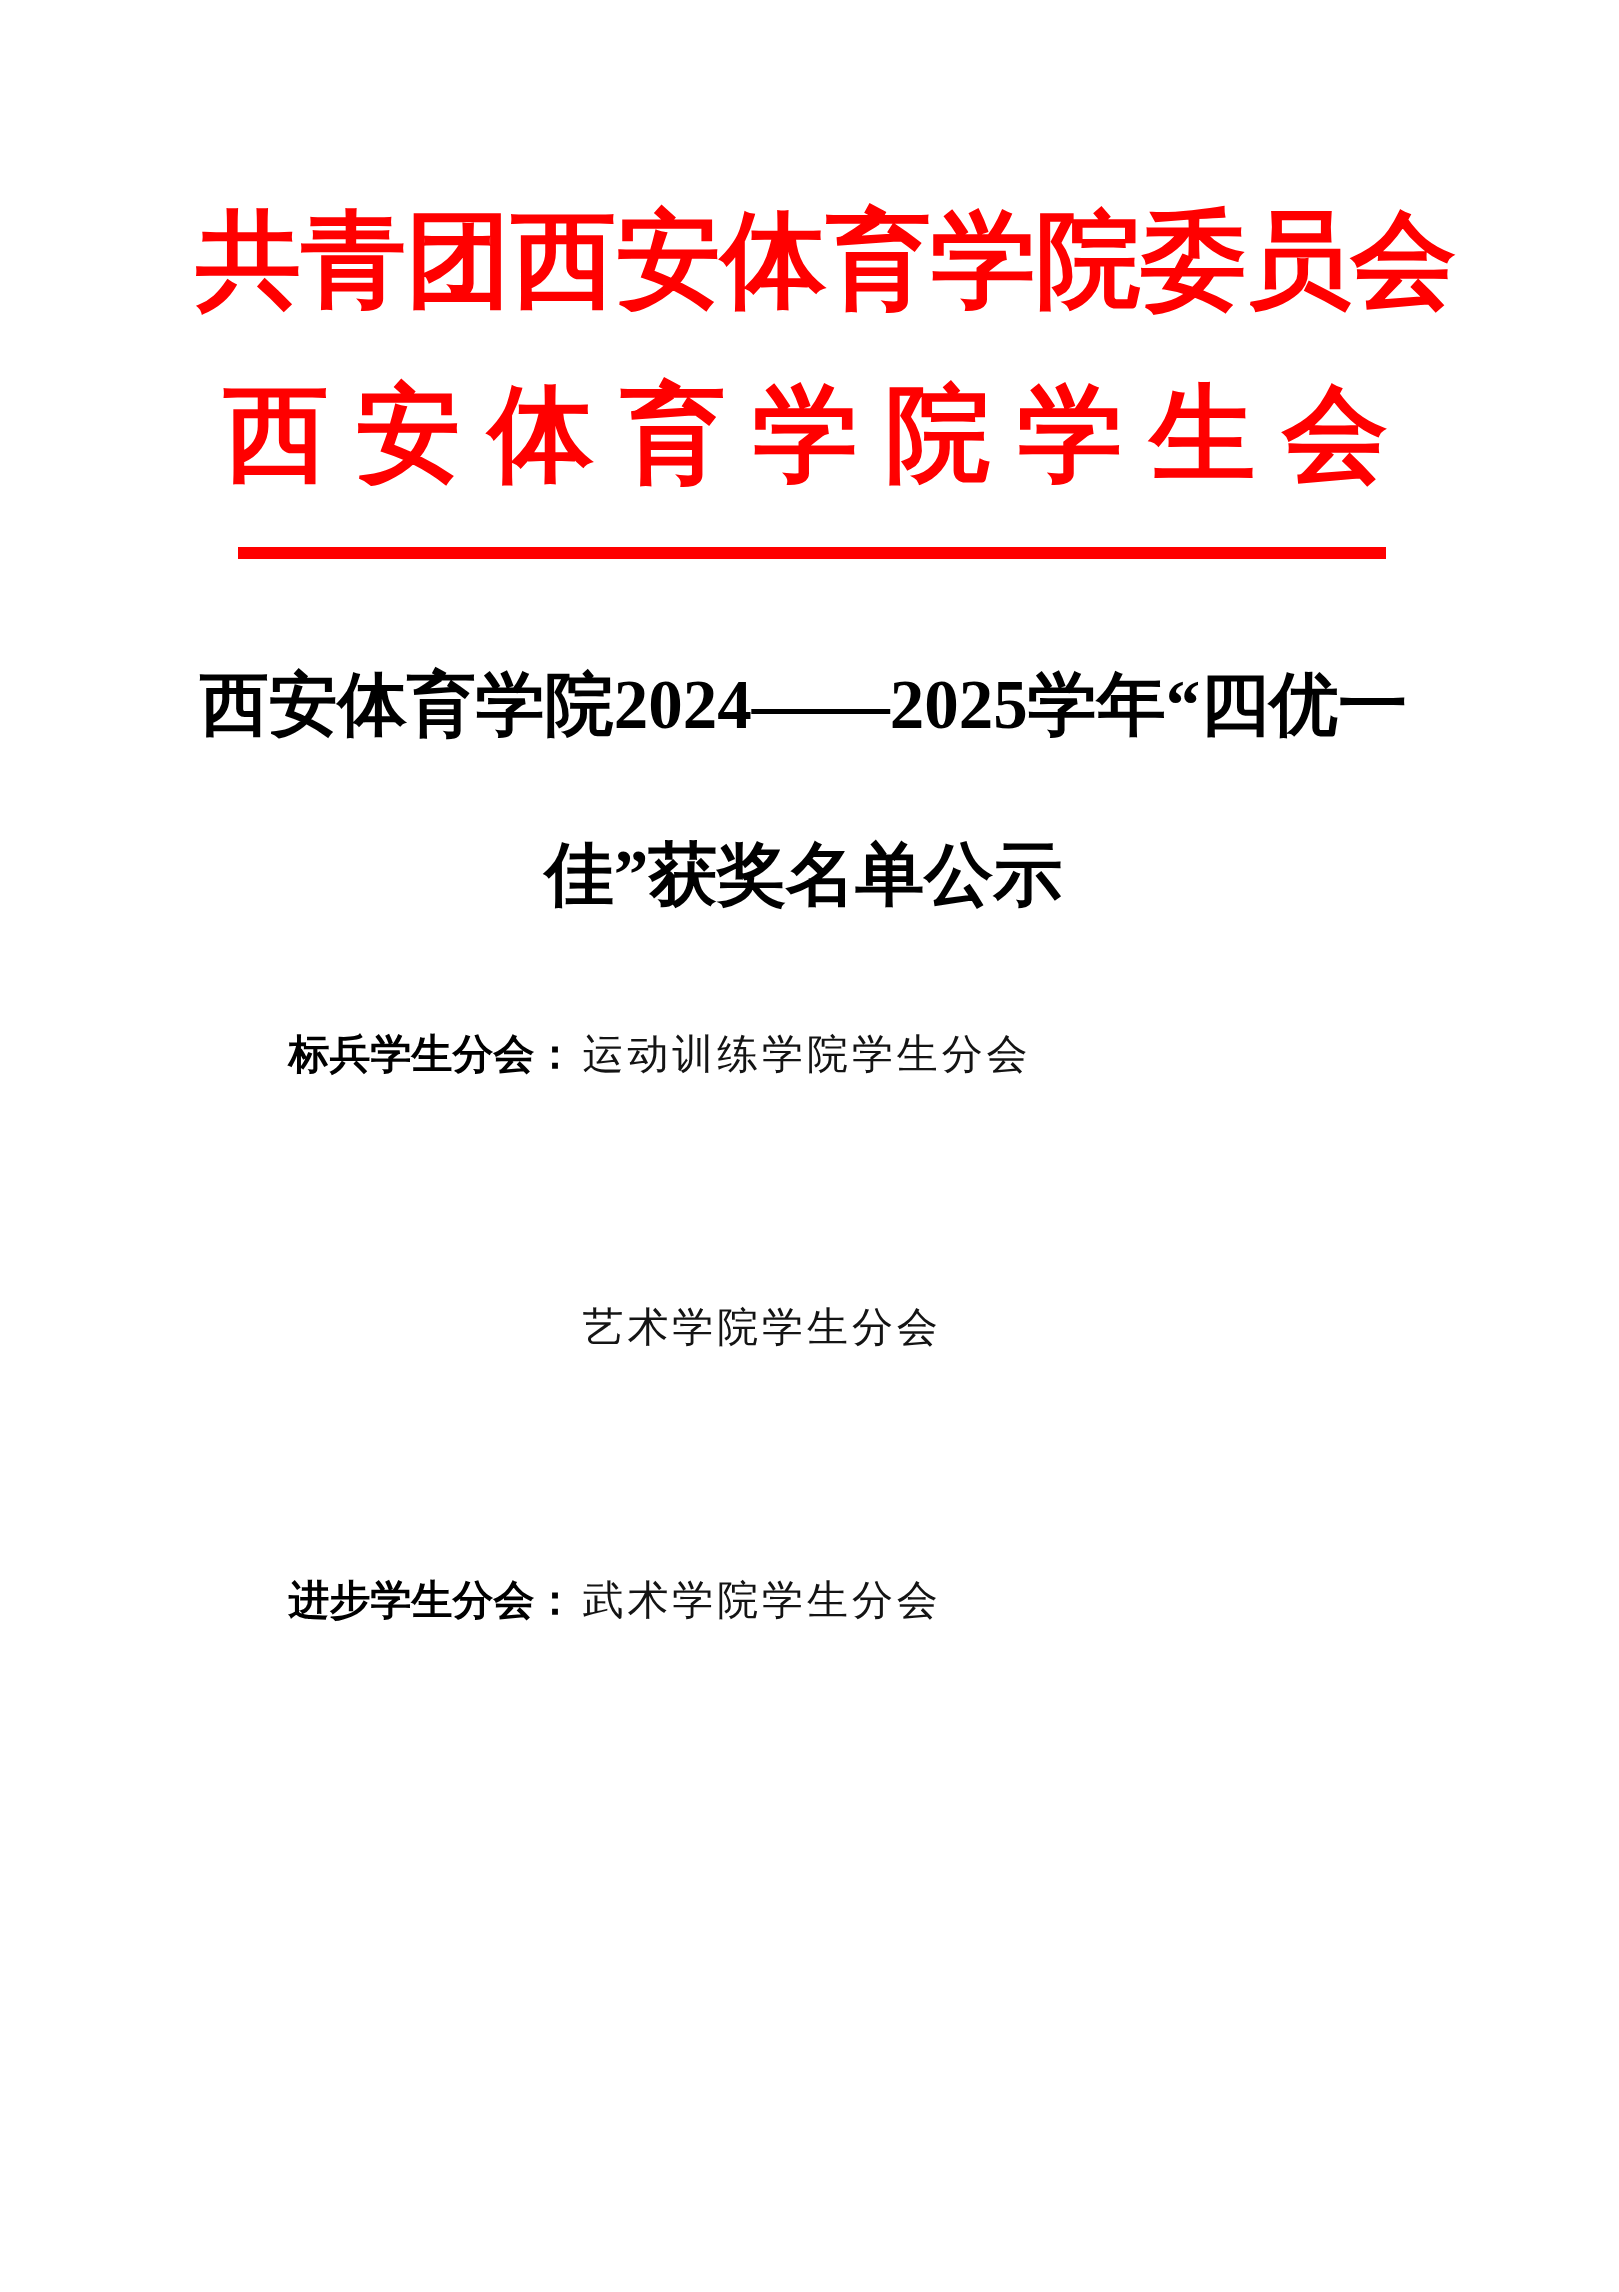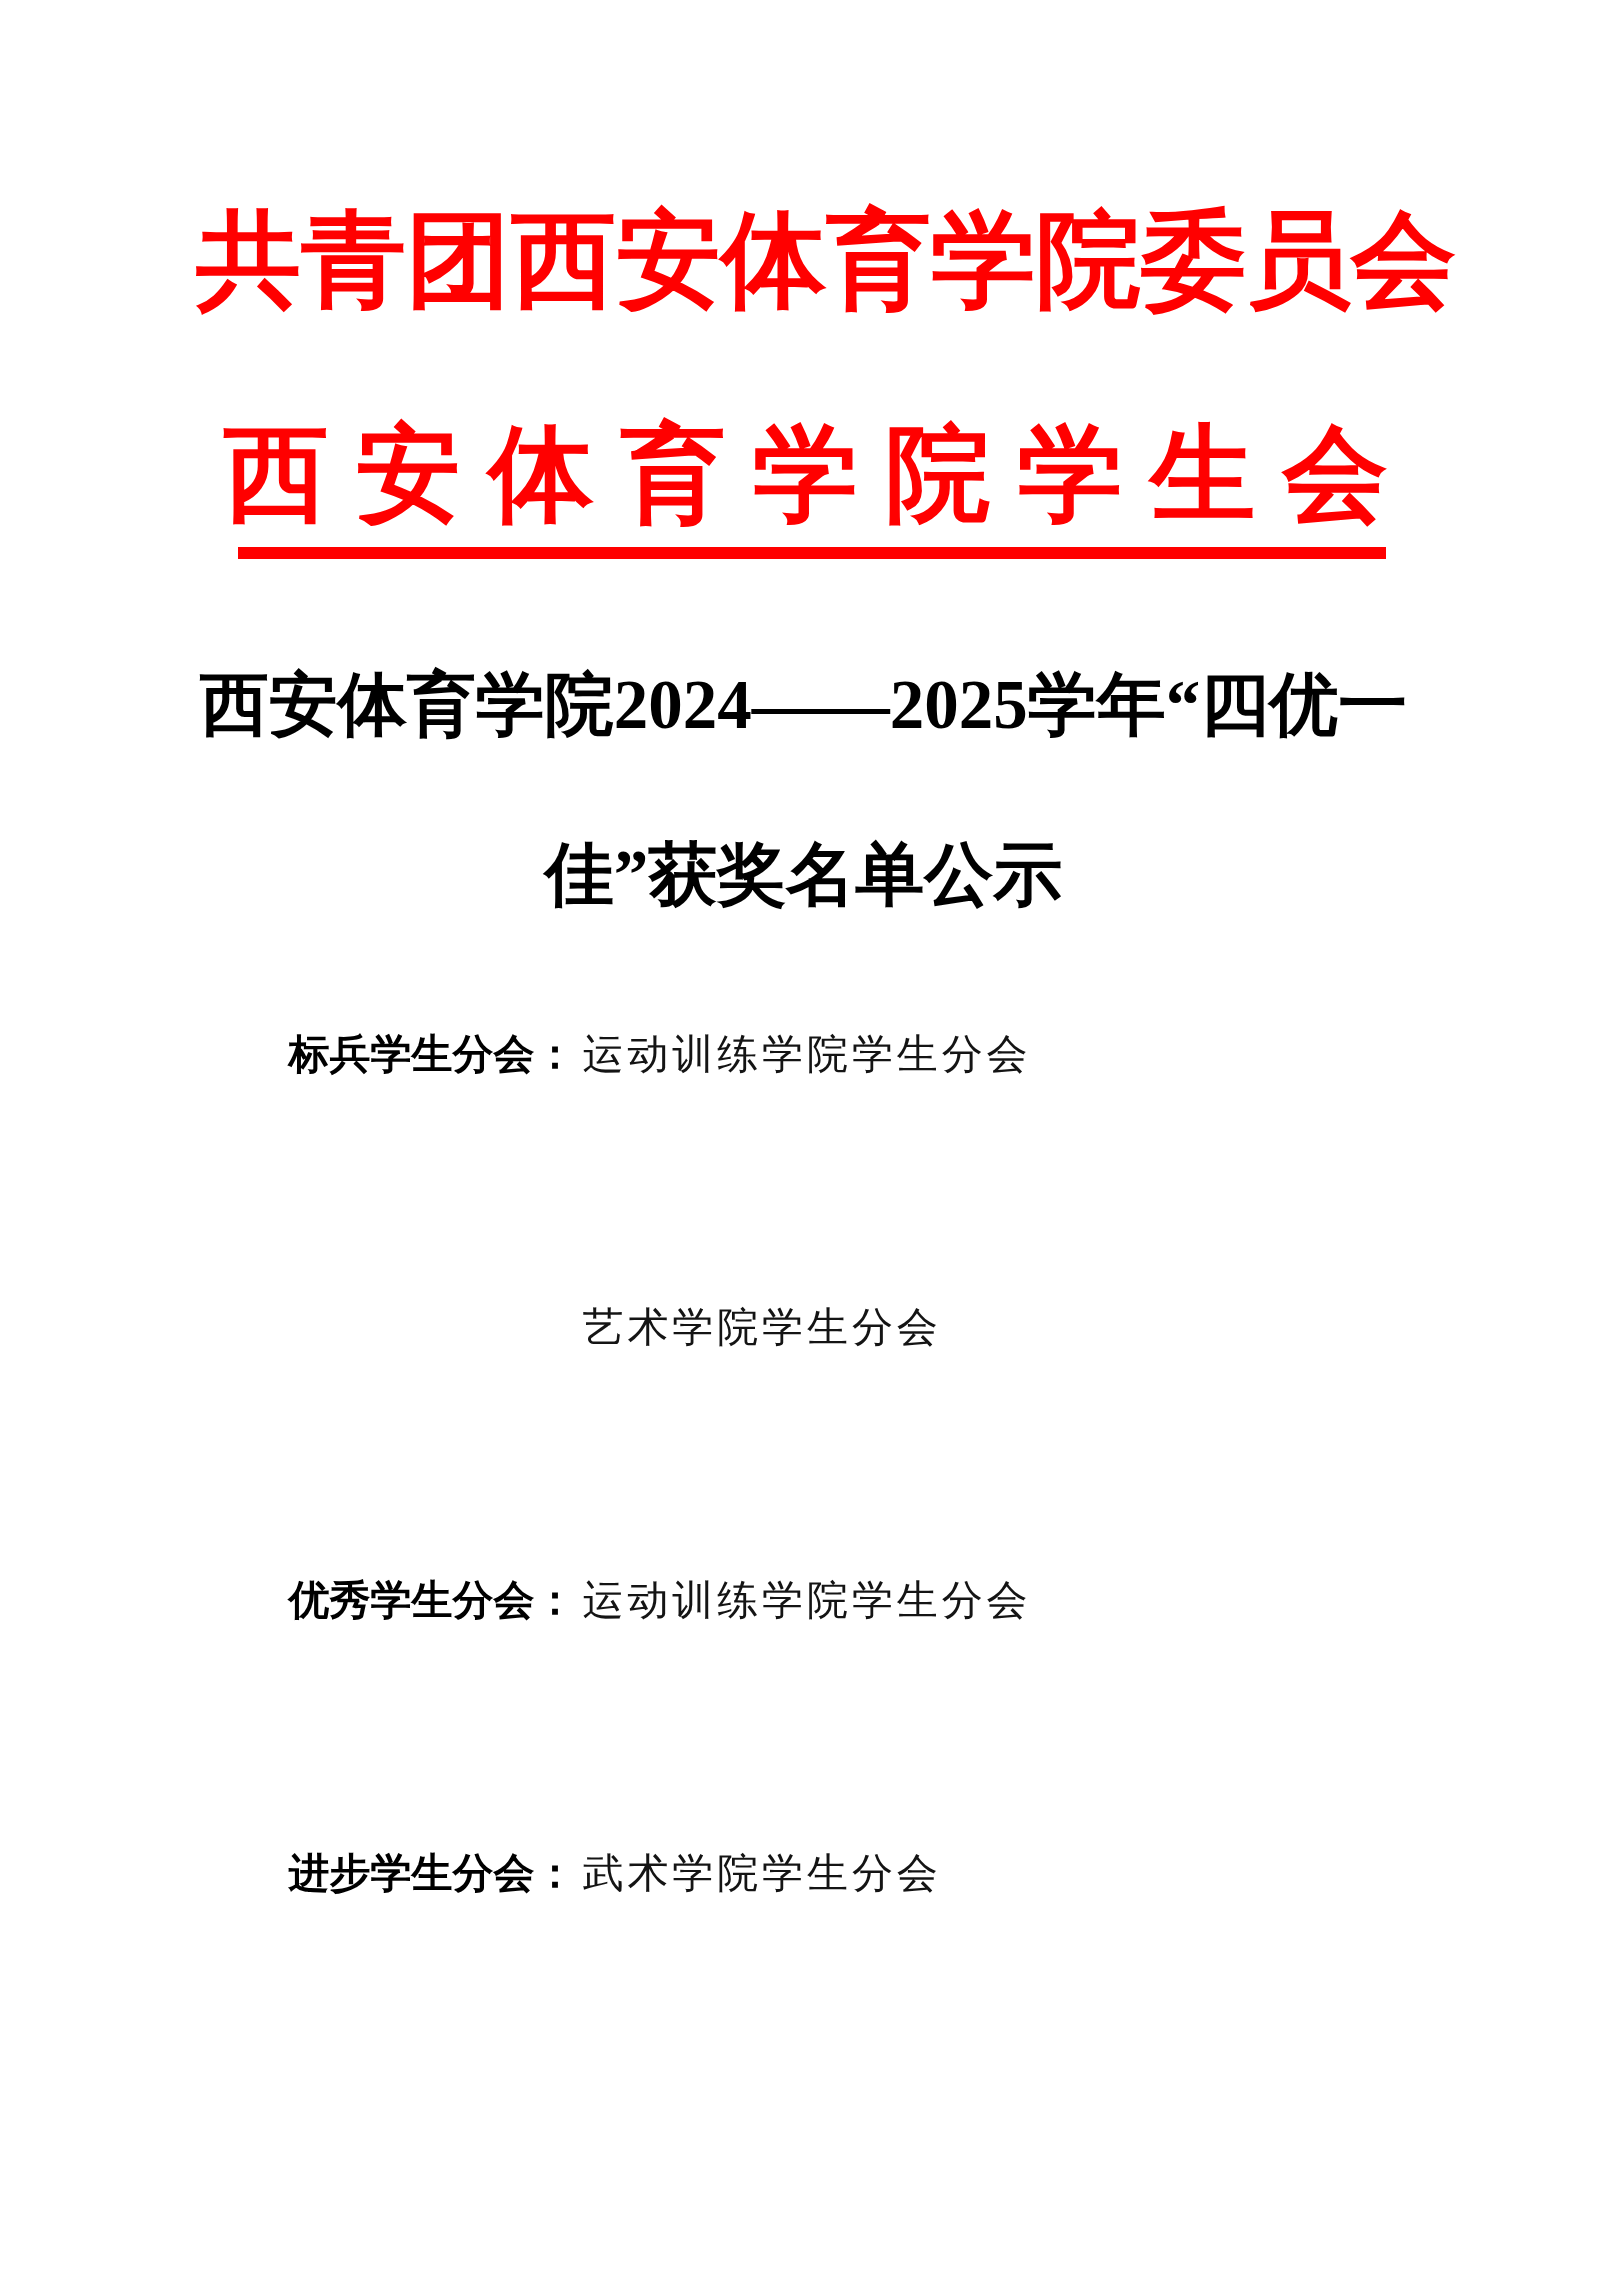--- a/index.html
+++ b/index.html
@@ -18,21 +18,21 @@
     text-align:center;
   }
   .hdr {
     color:var(--accent);
     font-weight:bold;
     font-size:105px;
     line-height:118px;
     white-space:pre;
   }
   #hdr1 { top:202px; }
-  #hdr2 { top:376px; letter-spacing:27.4px; text-indent:27.4px;margin-top:40px; }
+  #hdr2 { top:376px; letter-spacing:27.4px; text-indent:27.4px; }
   .double-rule {
     position:absolute;
     top:547px; left:238px;
     width:1148px; height:7.8px;
     border-top:6.9px solid var(--accent);
     border-bottom:6.9px solid var(--accent);
     background:#ffffff;
   }
   .doc-title {
     color:var(--ink);
@@ -85,23 +85,20 @@
   <div class="body-block">
 
     <div class="line labeled">
       <span class="lbl">标兵学生分会：</span><span class="val">运动训练学院学生分会</span>
     </div>
 
     <div class="line cont">
       <span class="lbl"></span><span class="val">艺术学院学生分会</span>
     </div>
 
-    <div class="line labeled">
-      <span class="lbl">优秀学生分会：</span><span class="val">运动训练学院学生分会</span>
-    </div>
 
 
     <div class="line labeled">
       <span class="lbl">进步学生分会：</span><span class="val">武术学院学生分会</span>
     </div>
 
     <div class="line cont">
       <span class="lbl"></span>
     </div>
 

